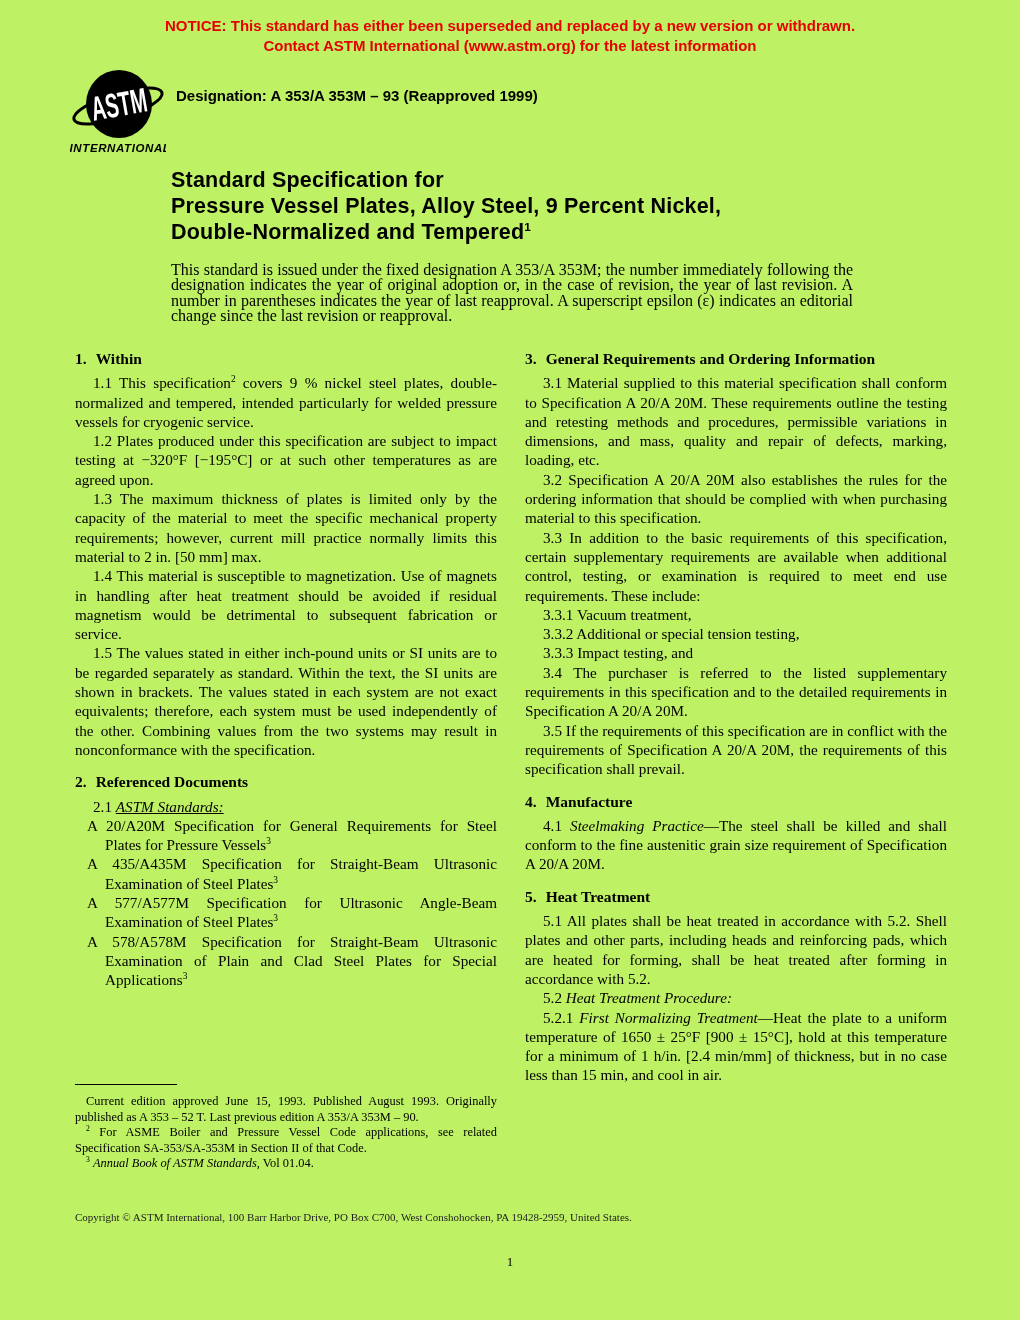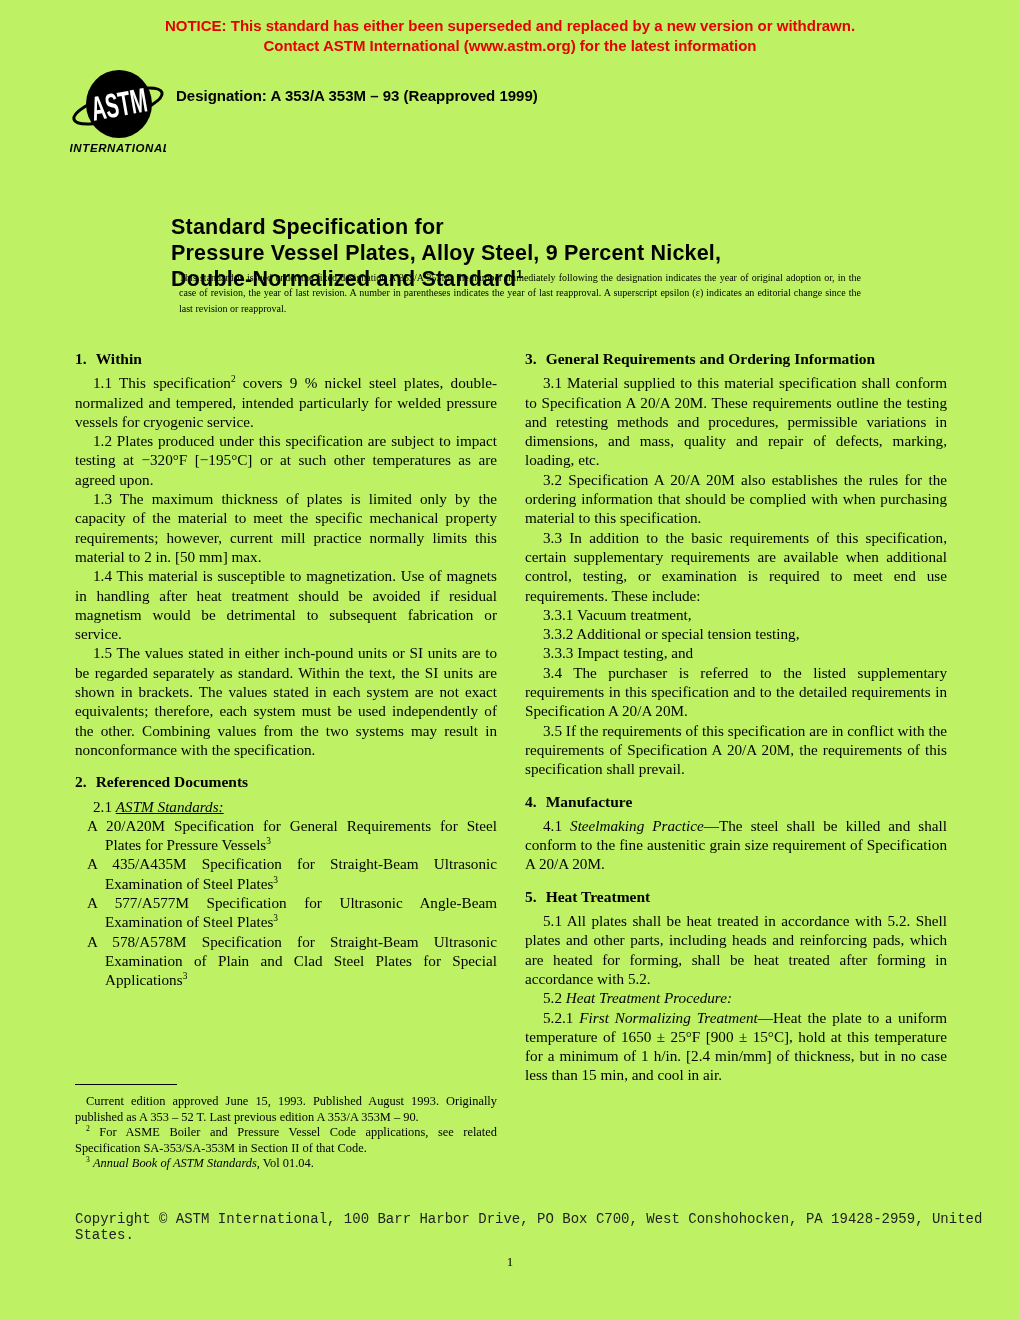--- a/index.html
+++ b/index.html
@@ -6,38 +6,38 @@
   .page{position:relative;width:1020px;height:1320px;background:#bef264;overflow:hidden;
         font-family:"Liberation Serif",serif;color:#000;}
   .notice{position:absolute;top:16px;left:0;right:0;text-align:center;
           font-family:"Liberation Sans",sans-serif;font-weight:bold;
           font-size:15px;line-height:20px;color:#e60000;}
   .logo{position:absolute;top:66px;left:70px;width:96px;height:90px;}
   .designation{position:absolute;top:87px;left:176px;
                font-family:"Liberation Sans",sans-serif;font-weight:bold;font-size:15px;}
   .title-block{position:absolute;top:167px;left:171px;
                font-family:"Liberation Sans",sans-serif;font-weight:bold;
-               font-size:21.5px;line-height:26px;letter-spacing:.2px;margin-top:47px;}
+               font-size:21.5px;line-height:26px;letter-spacing:.2px;}
   .title-block sup{font-size:.55em;line-height:0;}
-  .issue-note{position:absolute;top:262px;left:171px;width:682px;margin:8px;
-              font-size:10px;line-height:15.4px;text-align:justify;}
+  .issue-note{position:absolute;top:262px;left:171px;width:682px;margin:0;
+              font-size:16px;line-height:15.4px;text-align:justify;}
   .columns{position:absolute;top:344px;left:75px;width:872px;display:flex;gap:28px;}
   .col{width:422px;font-size:15.2px;line-height:19.3px;text-align:justify;}
   .col-left{position:relative;height:828px;}
   .section .sec-heading{font-size:15.5px;font-weight:bold;margin:13px 0 5px 0;}
   .section:first-child .sec-heading{margin-top:5px;}
   .sec-num{margin-right:9px;}
   .para{margin:0;text-indent:18px;}
   .ref{margin:0;padding-left:30px;text-indent:-18px;text-align:justify;}
   sup{font-size:.62em;line-height:0;vertical-align:super;}
   .footnote-block{position:absolute;bottom:0;left:0;right:0;}
   .fn-rule{width:102px;border-top:1.5px solid #000;margin-bottom:9px;}
   .fn{margin:0;font-size:12.4px;line-height:15.6px;text-indent:11px;text-align:justify;}
   .copyright{position:absolute;top:1211px;left:75px;
-             font-family:Liberation Mono, monospace;font-size:14px;color:#222;}
+             font-family:Liberation Serif, serif;font-size:11px;color:#222;}
   .page-number{position:absolute;top:1254px;left:0;right:0;text-align:center;font-size:13px;}
 </style>
 </head>
 <body>
 
 <div class="page">
 
   <div class="notice">
     <div>NOTICE: This standard has either been superseded and replaced by a new version or withdrawn.</div>
     <div>Contact ASTM International (www.astm.org) for the latest information</div>
@@ -50,21 +50,21 @@
       <text x="49" y="50" text-anchor="middle" font-family="Liberation Sans, sans-serif" font-weight="bold" font-size="34" fill="#ffffff" textLength="56" lengthAdjust="spacingAndGlyphs" transform="rotate(-10 49 38)">ASTM</text>
       <text x="50" y="86" text-anchor="middle" font-family="Liberation Sans, sans-serif" font-weight="bold" font-style="italic" font-size="11.5" letter-spacing="0.6" fill="#000">INTERNATIONAL</text>
     </svg>
   </div>
 
   <div class="designation">Designation: A 353/A 353M – 93 (Reapproved 1999)</div>
 
   <div class="title-block">
     <div class="title-line">Standard Specification for</div>
     <div class="title-line">Pressure Vessel Plates, Alloy Steel, 9 Percent Nickel,</div>
-    <div class="title-line"><span>Double-Normalized and Standard</span><sup>1</sup></div>
+    <div class="title-line"><span>Double-Normalized and Tempered</span><sup>1</sup></div>
   </div>
 
   <p class="issue-note">This standard is issued under the fixed designation A 353/A 353M; the number immediately following the designation indicates the year of original adoption or, in the case of revision, the year of last revision. A number in parentheses indicates the year of last reapproval. A superscript epsilon (ε) indicates an editorial change since the last revision or reapproval.</p>
 
   <div class="columns">
     <div class="col col-left">
       <div>
           <div class="section">
             <div class="sec-heading"><span class="sec-num">1.</span><span>Within</span></div>
             <p class="para">1.1 This specification<sup>2</sup> covers 9 % nickel steel plates, double-normalized and tempered, intended particularly for welded pressure vessels for cryogenic service.</p>

